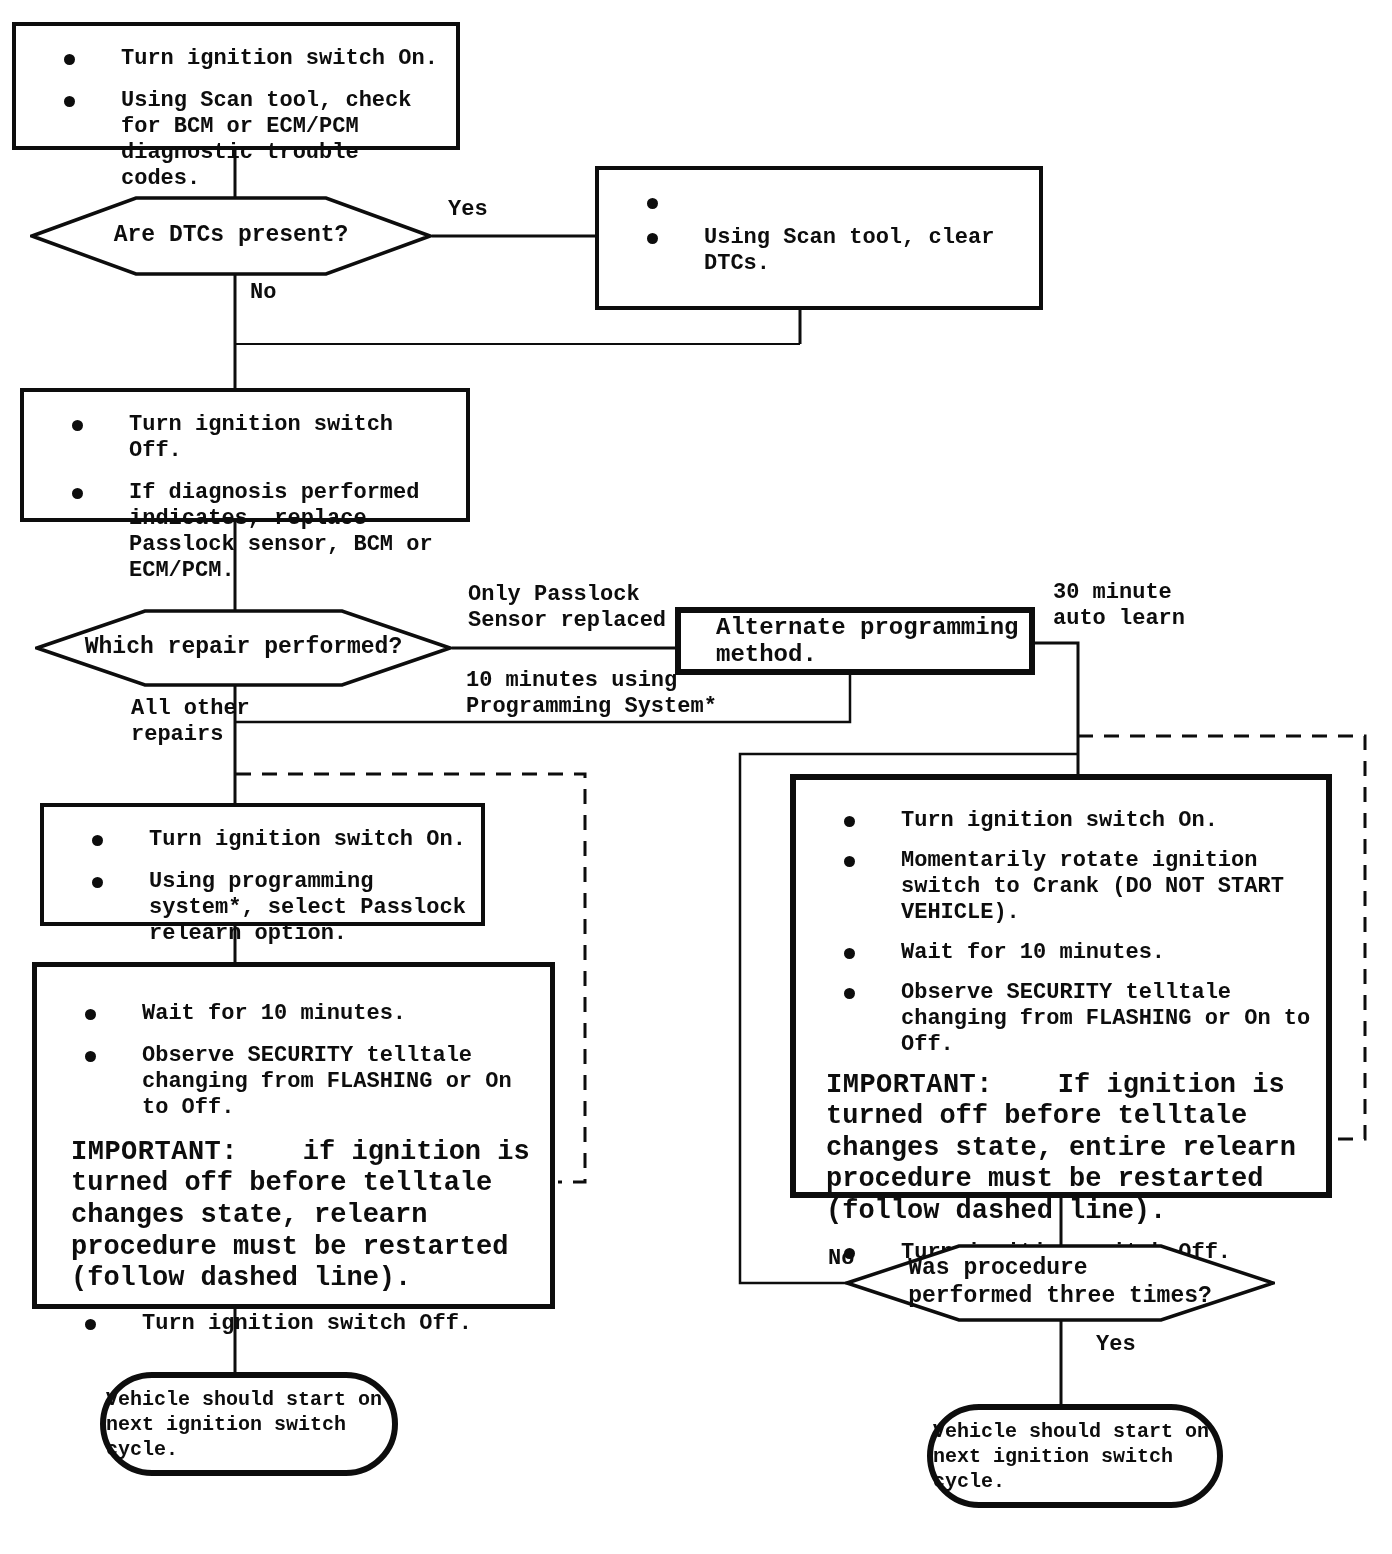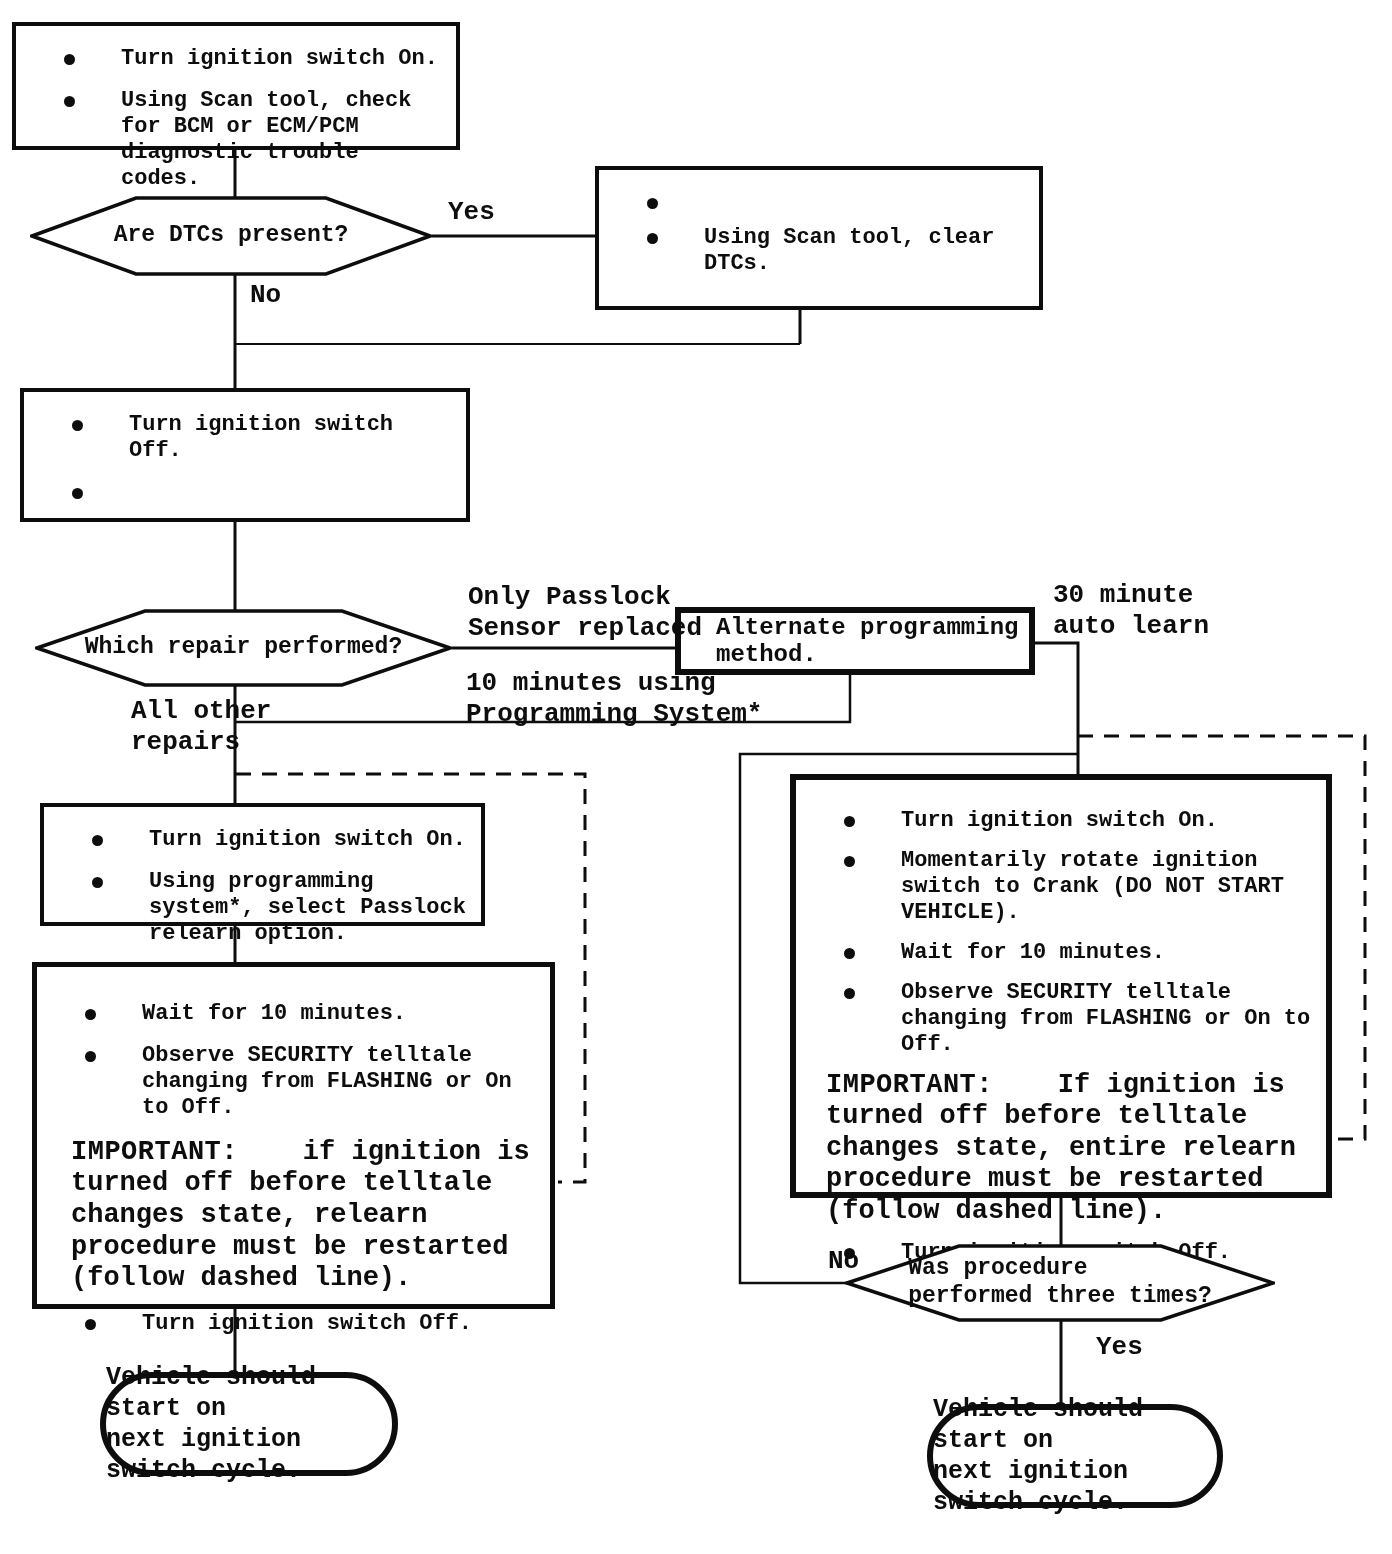--- a/index.html
+++ b/index.html
@@ -19,22 +19,22 @@
   .dot{flex:0 0 11px;width:11px;height:11px;border-radius:50%;background:#0d0d0d;margin:8px 46px 0 18px;}
   .btxt{font-size:22px;line-height:1.18;}
   .imp{font-size:27px;line-height:1.17;margin:16px 4px 16px 4px;}
   .imp .implbl{letter-spacing:0.5px;}
   .hexwrap{position:absolute;z-index:2;}
   .hexwrap svg{position:absolute;left:0;top:0;}
   .hextext{position:absolute;left:0;top:0;width:100%;height:100%;display:flex;
     align-items:center;justify-content:center;font-size:23px;line-height:1.2;text-align:left;
     white-space:pre-line;}
   .oval{border:6px solid #0d0d0d;border-radius:60px;display:flex;align-items:center;justify-content:center;}
-  .oval .otxt{font-size:25px;line-height:1.25;}
-  .flabel{position:absolute;z-index:3;font-size:26px;line-height:1.18;white-space:pre-line;background:transparent;}
+  .oval .otxt{font-size:20px;line-height:1.25;}
+  .flabel{position:absolute;z-index:3;font-size:22px;line-height:1.18;white-space:pre-line;background:transparent;}
   .centerlbl{display:flex;align-items:center;justify-content:center;height:100%;font-size:24px;padding-left:35px;}
   .footnote{position:absolute;z-index:2;font-size:23px;line-height:1.25;white-space:pre-line;}
 
   
   .n-check{left:12px;top:8px;width:448px;height:128px;}
   .n-record{left:595px;top:152px;width:448px;height:144px;}
   .n-replace{left:20px;top:374px;width:450px;height:134px;}
   .n-alt{left:675px;top:593px;width:360px;height:68px;}
   .n-select{left:40px;top:789px;width:445px;height:123px;}
   .n-waitL{left:32px;top:948px;width:523px;height:347px;}
@@ -118,20 +118,21 @@
   </div>
 
   <div class="node pbox n-replace">
     <div class="bullets">
       <div class="bullet">
         <span class="dot"></span>
         <span class="btxt">Turn ignition switch Off.</span>
       </div>
       <div class="bullet">
         <span class="dot"></span>
+        <span class="btxt">If diagnosis performed indicates, replace Passlock sensor, BCM or ECM/PCM.</span>
       </div>
     </div>
   </div>
 
   <div class="hexwrap h-repair">
     <svg width="417" height="78" viewBox="0 0 417 78">
       <polygon points="2,39 110,2 307,2 415,39 307,76 110,76" fill="#ffffff" stroke="#0d0d0d" stroke-width="3.5"></polygon>
     </svg>
     <div class="hextext">Which repair performed?</div>
   </div>

